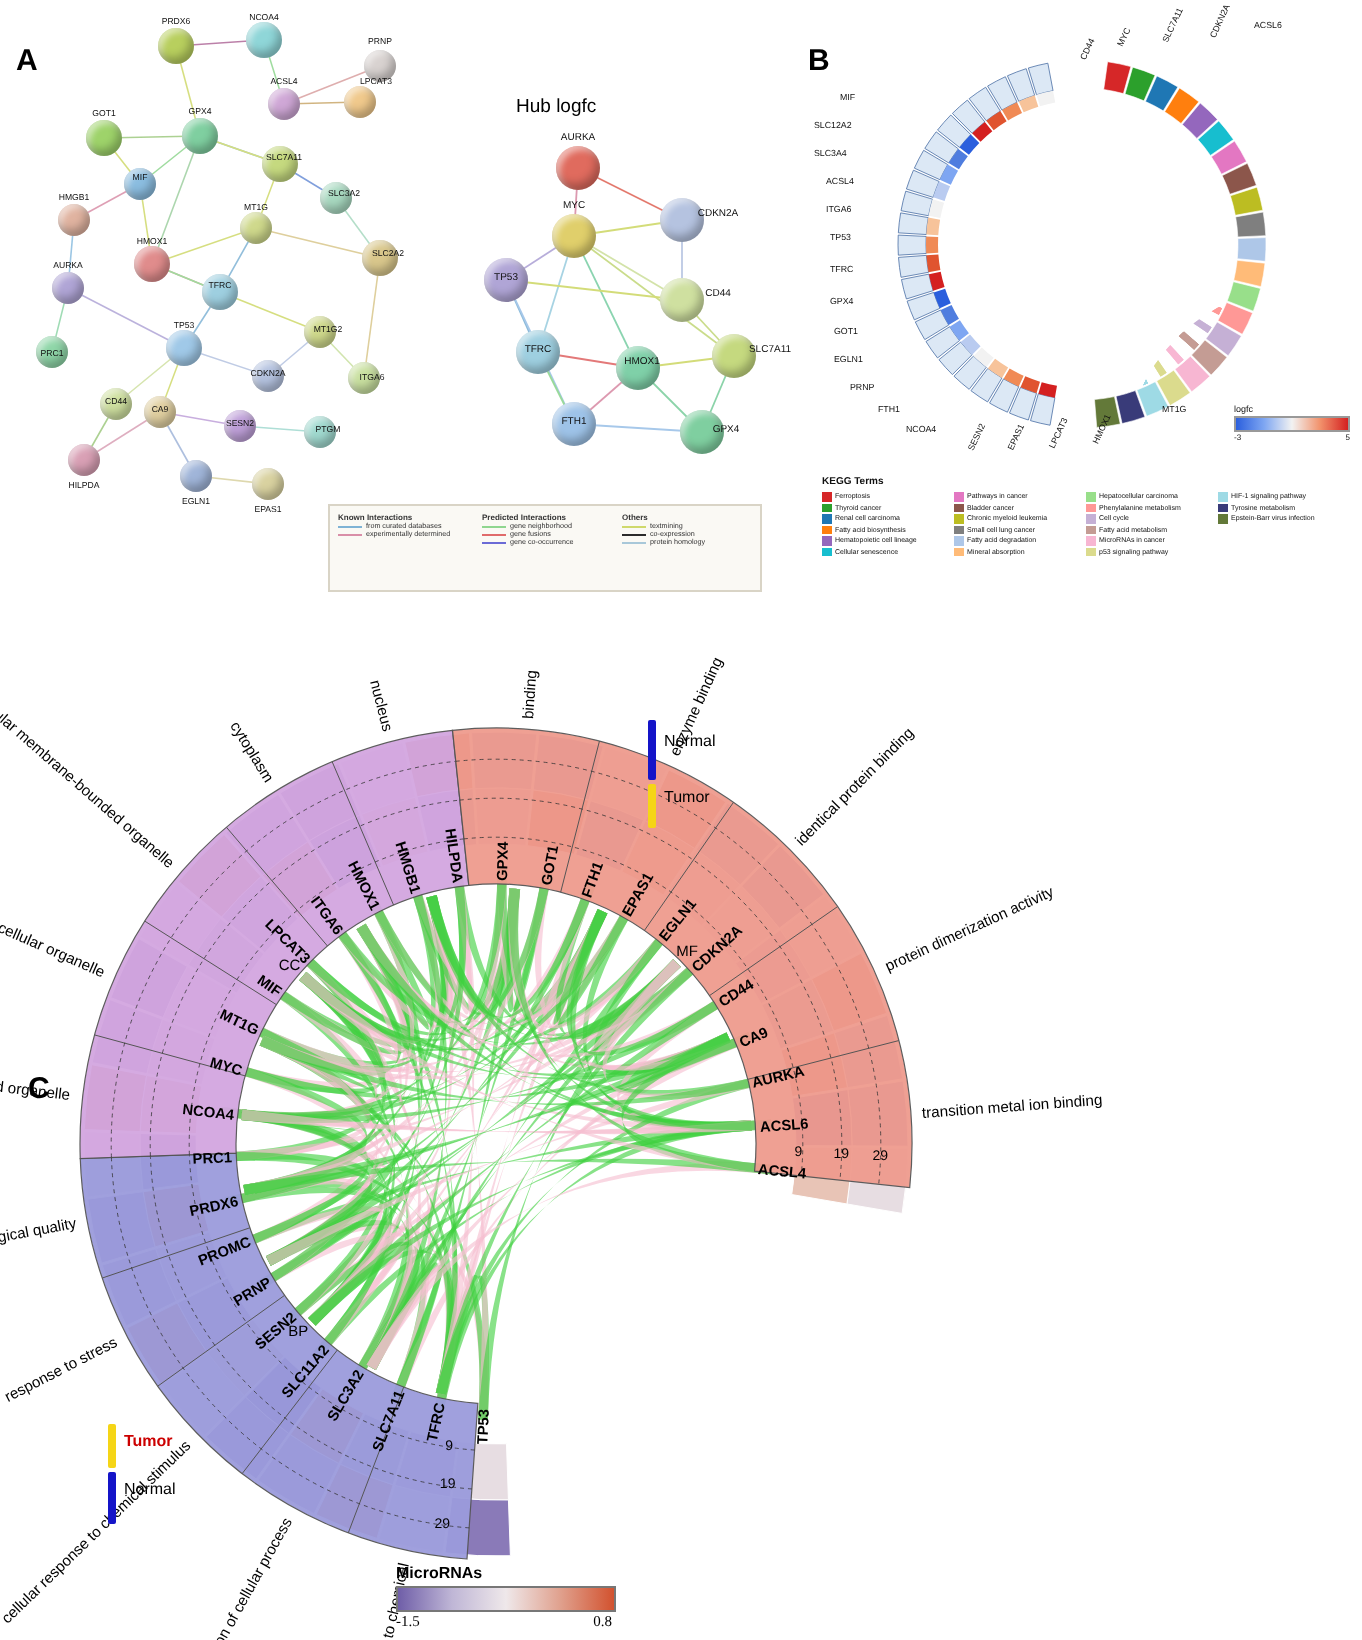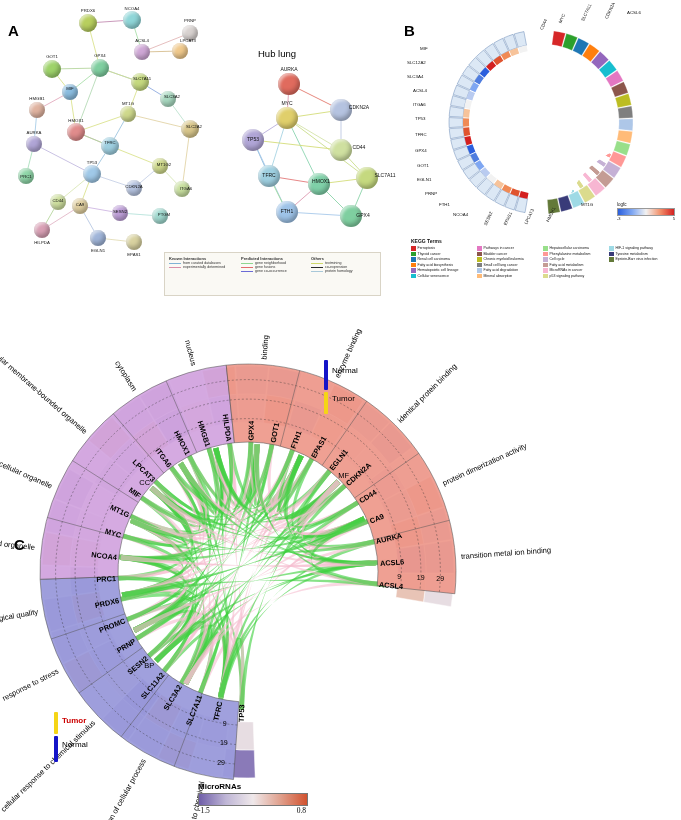--- a/index.html
+++ b/index.html
@@ -191,21 +191,21 @@
       </div>
       <div style="width:58px;">
         <div class="ltitle">Others</div>
         <div class="litem"><span class="lline" style="border-top-color:#cfd96b;"></span><span>textmining</span></div>
         <div class="litem"><span class="lline" style="border-top-color:#2b2b2b;"></span><span>co-expression</span></div>
         <div class="litem"><span class="lline" style="border-top-color:#a8c8d9;"></span><span>protein homology</span></div>
       </div>
     </div>
   </div>
 
-  <div class="hub-title" style="left:244px;top:42px;">Hub lung</div>
+  <div class="hub-title" style="left:244px;top:42px;">Hub logfc</div>
   <div style="position:absolute;left:215px;top:60px;width:170px;height:175px;">
     <svg width="170" height="175" style="position:absolute;left:0;top:0;">
       <g stroke-width="0.9" fill="none" opacity="0.9">
         <path d="M60 18 L58 52" stroke="#d98fa8"></path>
         <path d="M58 52 L112 44" stroke="#cfd96b"></path>
         <path d="M58 52 L24 74" stroke="#b0a5d6"></path>
         <path d="M58 52 L112 84" stroke="#cfe0a0"></path>
         <path d="M58 52 L40 110" stroke="#9ecfe0"></path>
         <path d="M58 52 L90 118" stroke="#7fd0a8"></path>
         <path d="M58 52 L138 112" stroke="#c5d97f"></path>

